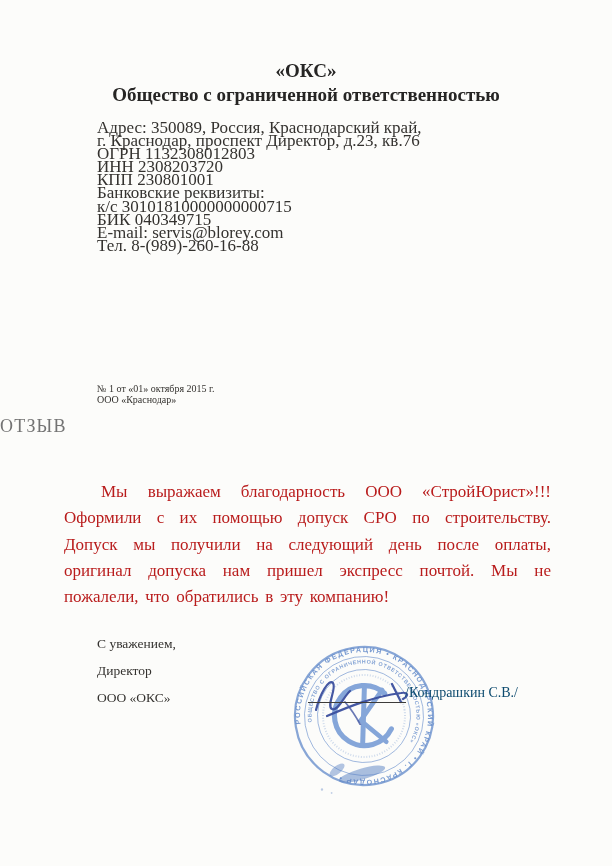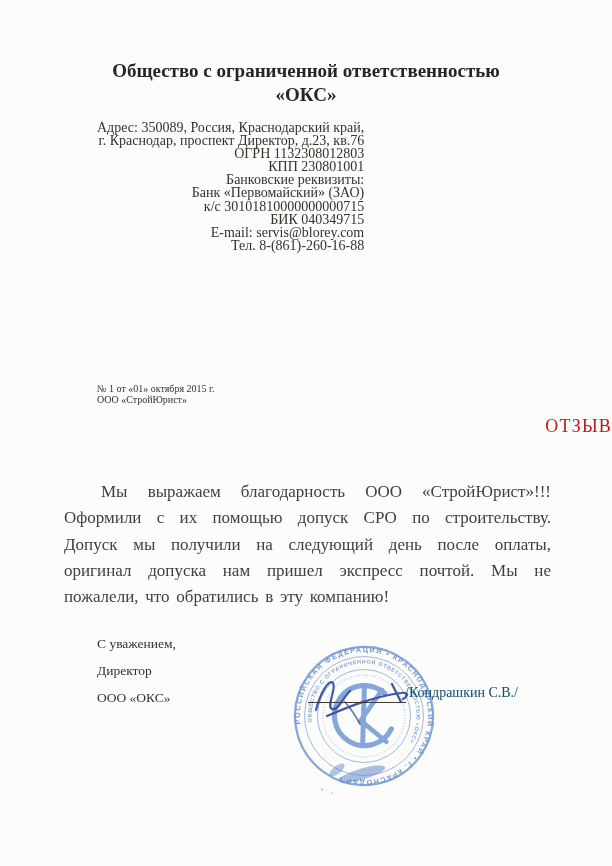--- a/index.html
+++ b/index.html
@@ -12,39 +12,38 @@
     overflow:hidden;
   }
   .title{
     position:absolute;top:59px;left:0;right:0;
     text-align:center;font-weight:bold;
     font-size:19px;line-height:24px;
     color:#262524;
   }
   .requisites{
     position:absolute;left:97px;top:121px;
-    font-size:14px;line-height:13.1px;
+    font-size:17px;line-height:13.1px;
     color:#34322f;
-    text-align:right;
   }
   .ref-row{
     position:absolute;left:97px;right:32px;top:383px;
     display:flex;justify-content:space-between;
     font-size:10px;color:#34322f;flex-direction:column;
   }
   .heading{
     position:absolute;left:0;right:0;top:416px;
-    text-align:right;font-size:18px;letter-spacing:1.2px;
-    color:#b91c1c;
+    text-align:left;font-size:18px;letter-spacing:1.2px;
+    color:#737373;
   }
   .body-par{
     position:absolute;left:64px;top:479px;width:487px;
     margin:0;font-size:17px;line-height:26.3px;
     text-align:justify;text-indent:37px;word-spacing:2.5px;
-    color:#404040;
+    color:#b91c1c;
   }
   .sign-block{
     position:absolute;left:97px;top:637px;
     font-size:13.5px;color:#34322f;
   }
   .sign-block div{height:14px;line-height:14px;margin-bottom:13px;}
   .stamp{
     position:absolute;left:289px;top:641px;
     width:150px;height:150px;
     transform:rotate(-9deg);
@@ -63,40 +62,40 @@
     font-size:14px;color:#0c4a6e;white-space:nowrap;
   }
   .stamp text{font-family:"Liberation Sans", sans-serif;font-weight:bold;}
 </style>
 </head>
 <body>
 
 <div class="page">
 
   <div class="title">
+    <div>«ОКС»</div>
     <div>Общество с ограниченной ответственностью</div>
-    <div>«ОКС»</div>
   </div>
 
   <div class="requisites">
     <div>Адрес: 350089, Россия, Краснодарский край,</div>
     <div>г. Краснодар, проспект Директор, д.23, кв.76</div>
     <div>ОГРН 1132308012803</div>
+    <div>ИНН 2308203720</div>
     <div>КПП 230801001</div>
     <div>Банковские реквизиты:</div>
-    <div>Банк «Первомайский» (ЗАО)</div>
     <div>к/с 30101810000000000715</div>
     <div>БИК 040349715</div>
     <div>E-mail: servis@blorey.com</div>
-    <div>Тел. 8-(861)-260-16-88</div>
+    <div>Тел. 8-(989)-260-16-88</div>
   </div>
 
   <div class="ref-row">
     <span>№ 1 от «01» октября 2015 г.</span>
-    <span>ООО «СтройЮрист»</span>
+    <span>ООО «Краснодар»</span>
   </div>
 
   <div class="heading">ОТЗЫВ</div>
 
   <p class="body-par">Мы выражаем благодарность ООО «СтройЮрист»!!! Оформили с их помощью допуск СРО по строительству. Допуск мы получили на следующий день после оплаты, оригинал допуска нам пришел экспресс почтой. Мы не пожалели, что обратились в эту компанию!</p>
 
   <div class="sign-block">
     <div>С уважением,</div>
     <div>Директор</div>
     <div>ООО «ОКС»</div>

